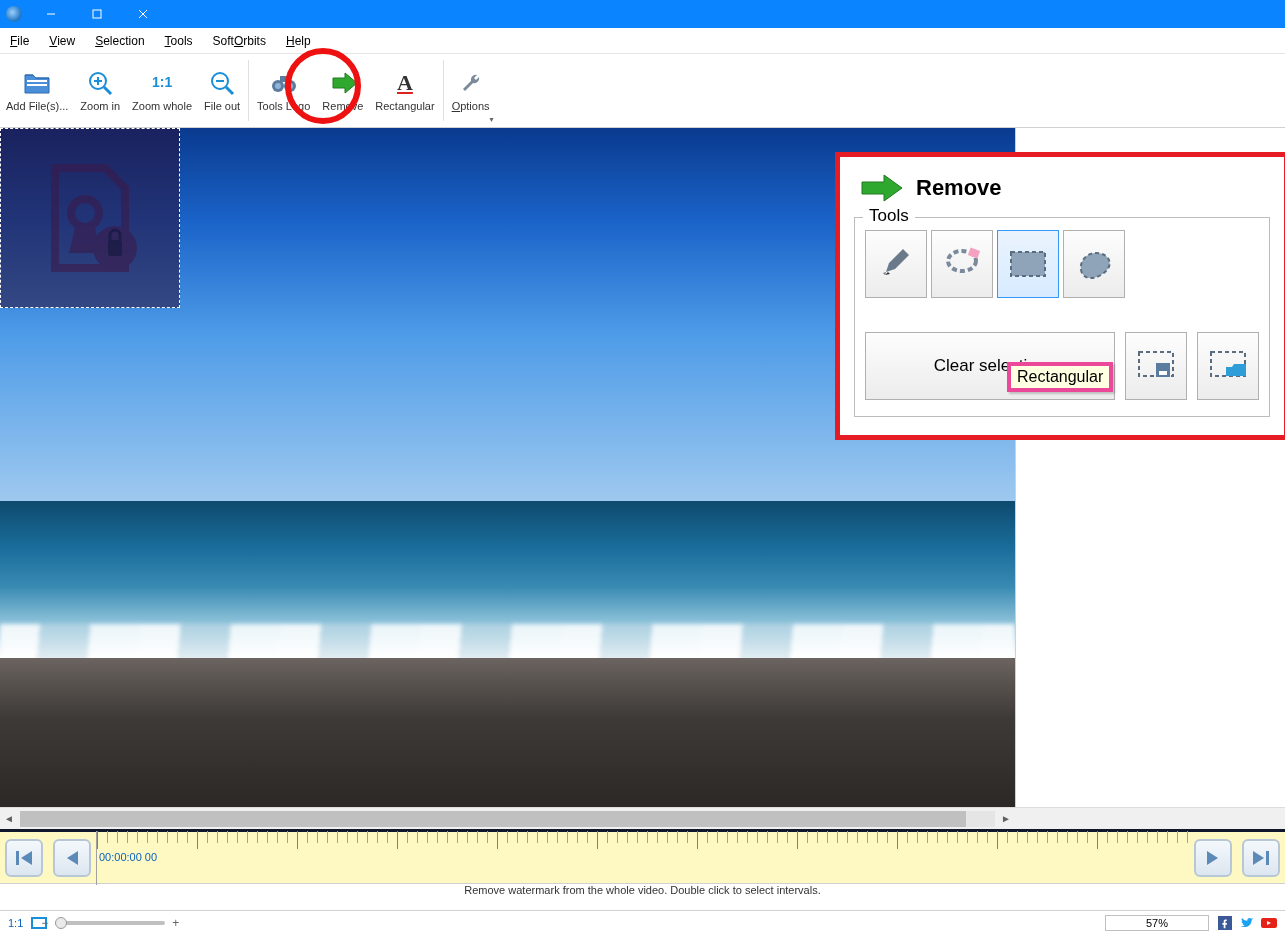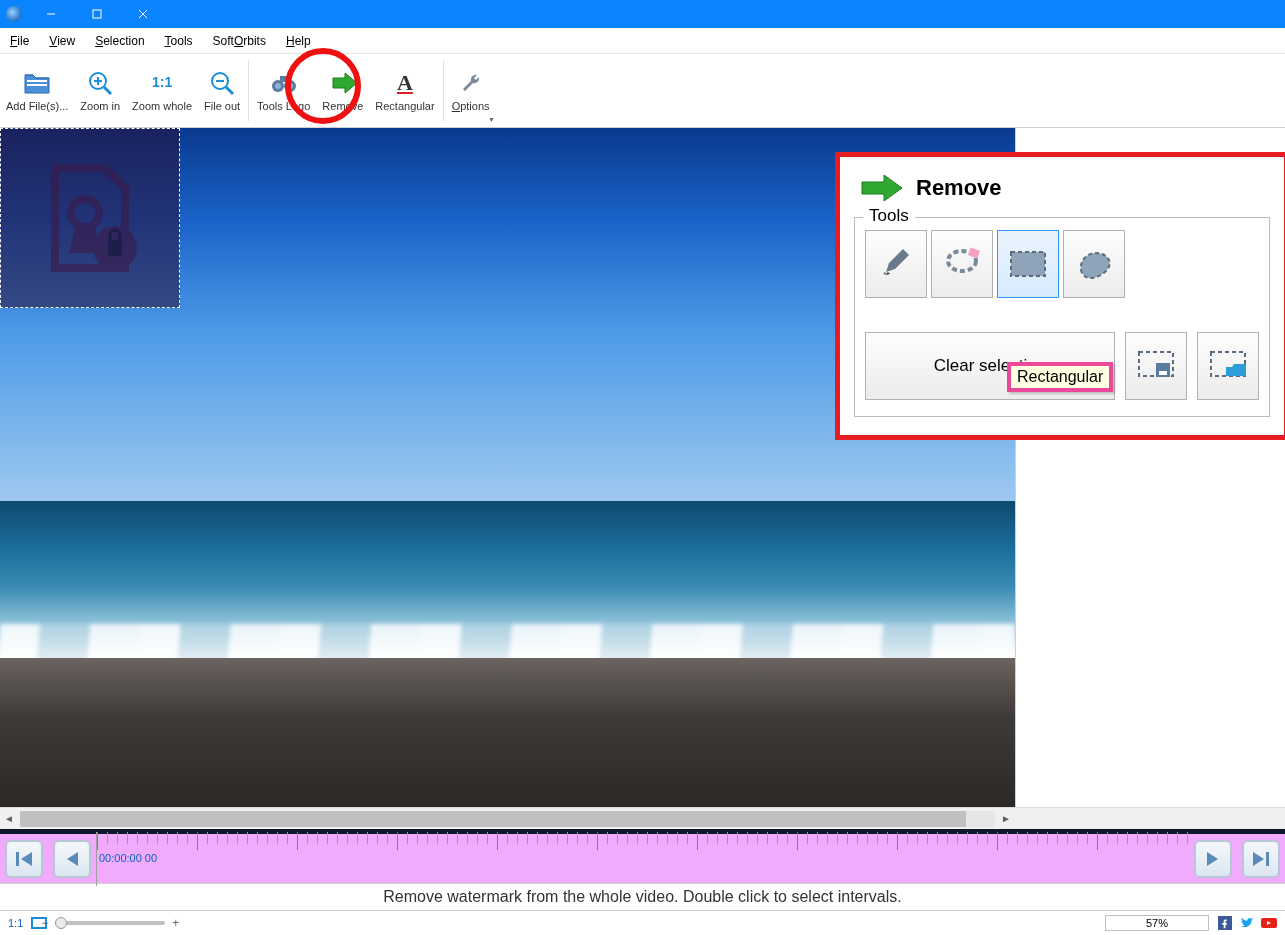--- a/index.html
+++ b/index.html
@@ -57,29 +57,29 @@
 .bigbtn { flex:1; height:68px; border:1px solid #b0b0b0; background: linear-gradient(#fdfdfd,#ececec); display:flex; align-items:center; justify-content:center; font-size:17px; cursor:pointer; }
 .smbtn { width:62px; height:68px; border:1px solid #b0b0b0; background: linear-gradient(#fdfdfd,#ececec); display:flex; align-items:center; justify-content:center; cursor:pointer; }
 
 
 .hscroll { height:22px; display:flex; align-items:center; background:#f0f0f0; border-top:1px solid #ddd; }
 .hscroll .arrow { width:18px; height:18px; display:flex; align-items:center; justify-content:center; color:#606060; cursor:pointer; font-size:10px; }
 .hscroll .track { flex:1; height:16px; background:#e5e5e5; margin:0 2px; display:flex; align-items:center; }
 .hscroll .thumb { height:16px; background:#c0c0c0; }
 
 
-.timeline { height:54px; display:flex; align-items:center; border-top:5px solid #0f172a; background:#f0abfc; }
+.timeline { height:54px; display:flex; align-items:center; border-top:3px solid #0f172a; background:#fef9c3; }
 .tlbtn { width:38px; height:38px; border:2px solid #b8c7d6; border-radius:6px; margin:0 5px; display:flex; align-items:center; justify-content:center; background: linear-gradient(#f4f8fc,#dce6f0); cursor:pointer; }
 .tl-ruler { flex:1; height:54px; position:relative; border-left:1px solid #a0a0a0; }
 .tl-ruler .ticks { position:absolute; top:0; left:0; right:0; height:12px; background: repeating-linear-gradient(to right, #a0a0a0 0 1px, transparent 1px 10px); }
 .tl-ruler .ticks2 { position:absolute; top:0; left:0; right:0; height:18px; background: repeating-linear-gradient(to right, #808080 0 1px, transparent 1px 100px); }
 .tl-time { position:absolute; top:20px; left:2px; font-size:11px; color:#0a62c0; }
 
 
-.hintbar { height:28px; border-top:1px solid #d0d0d0; border-bottom:1px solid #d0d0d0; display:flex; align-items:center; justify-content:center; font-size:16px; color:#333; background:#fff; }
+.hintbar { height:28px; border-top:1px solid #d0d0d0; border-bottom:1px solid #d0d0d0; display:flex; align-items:flex-start; justify-content:center; font-size:11px; color:#333; background:#fff; }
 
 
 .statusbar { height:24px; display:flex; align-items:center; font-size:11px; background:#fff; }
 .statusbar .left { display:flex; align-items:center; gap:8px; padding:0 8px; }
 .statusbar .ratio { color:#0a62c0; }
 .statusbar .slider { width:110px; height:4px; background:#c0c0c0; position:relative; border-radius:2px; }
 .statusbar .slider .knob { position:absolute; left:0; top:-4px; width:12px; height:12px; border-radius:50%; background:#eaeaea; border:1px solid #999; }
 .statusbar .slider .minus { position:absolute; left:-14px; top:-5px; font-size:12px; color:#666; }
 .statusbar .slider .plus { position:absolute; right:-14px; top:-5px; font-size:12px; color:#666; }
 .statusbar .spacer { flex:1; }

